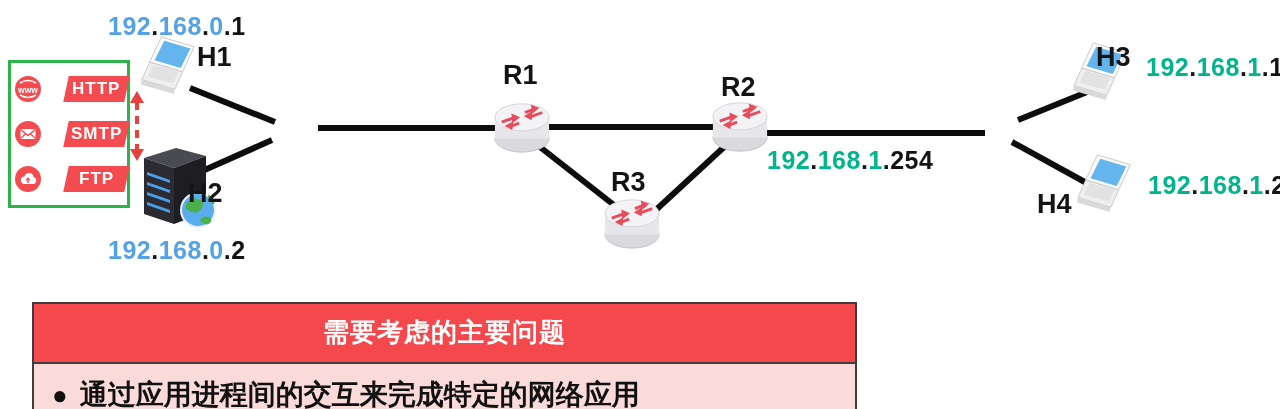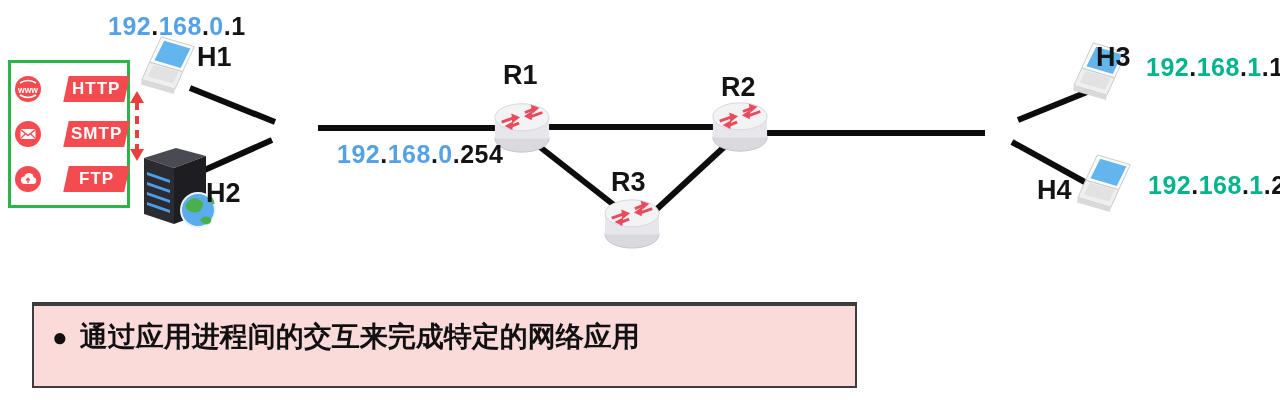--- a/index.html
+++ b/index.html
@@ -190,31 +190,33 @@
     <svg width="62" height="64" viewBox="0 0 64 64">
       <polygon points="22,2 56,12 44,38 10,28" fill="#fbfbfb" stroke="#c9c9c9" stroke-width="1"></polygon>
       <polygon points="25,6 52,14 42,34 15,26" fill="#64B5EE"></polygon>
       <polygon points="10,28 44,38 36,56 2,46" fill="#efefef" stroke="#c9c9c9" stroke-width="1"></polygon>
       <polygon points="14,31 40,38 34,50 8,43" fill="#e2e2e2"></polygon>
       <polygon points="2,46 36,56 35,61 1,51" fill="#d9d9d9"></polygon>
     </svg>
   </div>
 
   <span class="lbl" style="left:197px;top:42px">H1</span>
-  <span class="lbl" style="left:206px;top:178px">H2</span>
+  <span class="lbl" style="left:188px;top:178px">H2</span>
   <span class="lbl" style="left:1096px;top:42px">H3</span>
-  <span class="lbl" style="left:1037px;top:175px">H4</span>
+  <span class="lbl" style="left:1037px;top:189px">H4</span>
   <span class="lbl" style="left:503px;top:60px">R1</span>
   <span class="lbl" style="left:721px;top:72px">R2</span>
   <span class="lbl" style="left:611px;top:167px">R3</span>
 
   <div class="ip" style="left:108px;top:4px"><span style="color: rgb(84, 161, 230);">192</span><span style="color: rgb(20, 20, 20);">.</span><span style="color: rgb(84, 161, 230);">168</span><span style="color: rgb(20, 20, 20);">.</span><span style="color: rgb(84, 161, 230);">0</span><span style="color: rgb(20, 20, 20);">.</span><span style="color: rgb(20, 20, 20);">1</span></div>
-  <div class="ip" style="left:337px;top:132px"><span style="color: rgb(84, 161, 230);">192</span><span style="color: rgb(20, 20, 20);">.</span><span style="color: rgb(84, 161, 230);">168</span><span style="color: rgb(20, 20, 20);">.</span><span style="color: rgb(84, 161, 230);">0</span><span style="color: rgb(20, 20, 20);">.</span><span style="color: rgb(20, 20, 20);">254</span></div>
+  <div class="ip" style="left:108px;top:228px"><span style="color: rgb(84, 161, 230);">192</span><span style="color: rgb(20, 20, 20);">.</span><span style="color: rgb(84, 161, 230);">168</span><span style="color: rgb(20, 20, 20);">.</span><span style="color: rgb(84, 161, 230);">0</span><span style="color: rgb(20, 20, 20);">.</span><span style="color: rgb(20, 20, 20);">2</span></div>
+  <div class="ip" style="left:767px;top:138px"><span style="color: rgb(0, 180, 140);">192</span><span style="color: rgb(20, 20, 20);">.</span><span style="color: rgb(0, 180, 140);">168</span><span style="color: rgb(20, 20, 20);">.</span><span style="color: rgb(0, 180, 140);">1</span><span style="color: rgb(20, 20, 20);">.</span><span style="color: rgb(20, 20, 20);">254</span></div>
   <div class="ip" style="left:1146px;top:45px"><span style="color: rgb(0, 180, 140);">192</span><span style="color: rgb(20, 20, 20);">.</span><span style="color: rgb(0, 180, 140);">168</span><span style="color: rgb(20, 20, 20);">.</span><span style="color: rgb(0, 180, 140);">1</span><span style="color: rgb(20, 20, 20);">.</span><span style="color: rgb(20, 20, 20);">1</span></div>
   <div class="ip" style="left:1148px;top:163px"><span style="color: rgb(0, 180, 140);">192</span><span style="color: rgb(20, 20, 20);">.</span><span style="color: rgb(0, 180, 140);">168</span><span style="color: rgb(20, 20, 20);">.</span><span style="color: rgb(0, 180, 140);">1</span><span style="color: rgb(20, 20, 20);">.</span><span style="color: rgb(20, 20, 20);">2</span></div>
 
   <div class="panel">
+    <div class="panel-header">需要考虑的主要问题</div>
     <div class="panel-body">
       <span class="bullet">●</span><span>通过应用进程间的交互来完成特定的网络应用</span>
     </div>
   </div>
 
 </div>
 
 </body></html>

